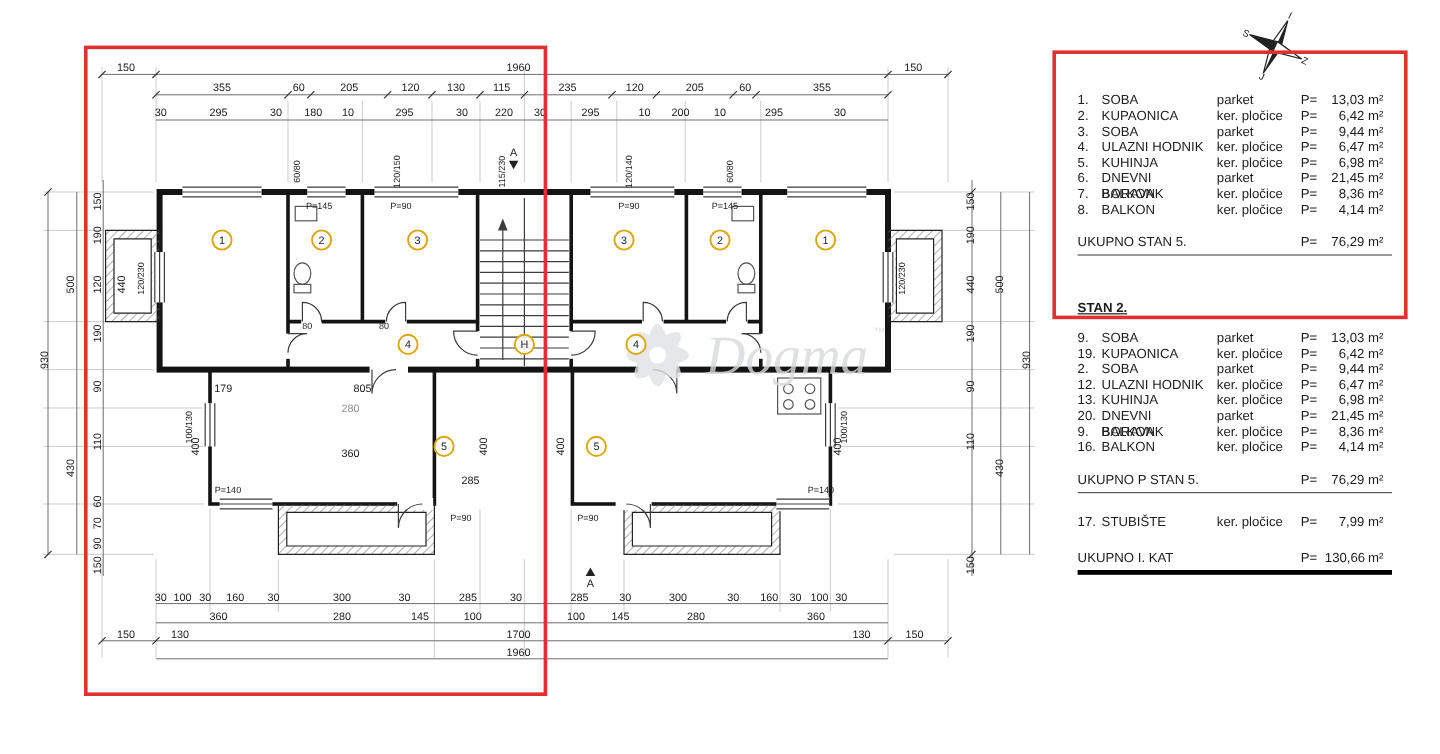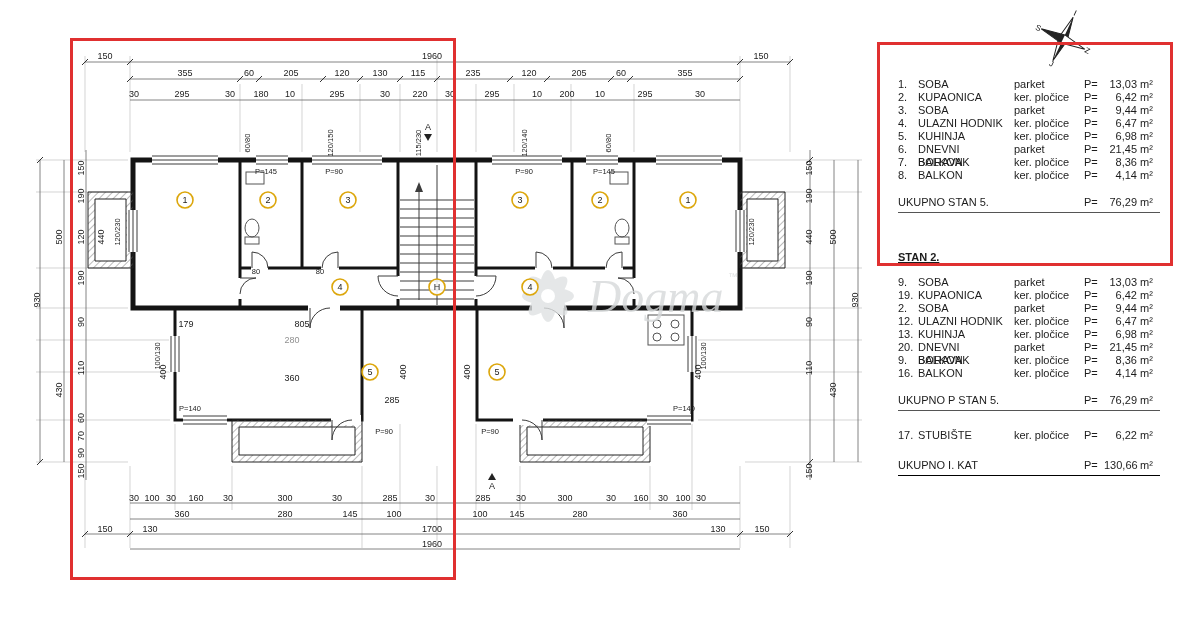--- a/index.html
+++ b/index.html
@@ -33,21 +33,21 @@
   .c-name{width:96px}
   .c-floor{width:70px}
   .c-label{width:186px}
   .c-p{width:20px}
   .c-val{width:33px;text-align:right}
   .c-unit{width:20px;margin-left:3px}
   .rows .row{margin:0}
   .total{margin-top:14px;border-bottom:1px solid #555;padding-bottom:3px}
   .sec2{margin-top:38px}
   .single{margin-top:18px}
-  .grand{margin-top:17px;border-bottom:1px solid #000000;padding-bottom:3px}
+  .grand{margin-top:17px;border-bottom:4px solid #000000;padding-bottom:3px}
   
   .compass{position:absolute;left:1032px;top:8px}
 </style>
 </head>
 <body>
 
 <div class="stage">
 
   <svg class="plan-svg" width="1200" height="628" viewBox="0 0 1200 628">
     <defs>
@@ -580,21 +580,21 @@
         <span class="c-val">76,29</span>
         <span class="c-unit">m²</span>
       </div>
     </div>
 
     <div class="row single">
       <span class="c-num">17.</span>
       <span class="c-name">STUBIŠTE</span>
       <span class="c-floor">ker. pločice</span>
       <span class="c-p">P=</span>
-      <span class="c-val">6,22</span>
+      <span class="c-val">7,99</span>
       <span class="c-unit">m²</span>
     </div>
 
     <div class="row grand">
       <span class="c-label">UKUPNO I. KAT</span>
       <span class="c-p">P=</span>
       <span class="c-val">130,66</span>
       <span class="c-unit">m²</span>
     </div>
   </div>

